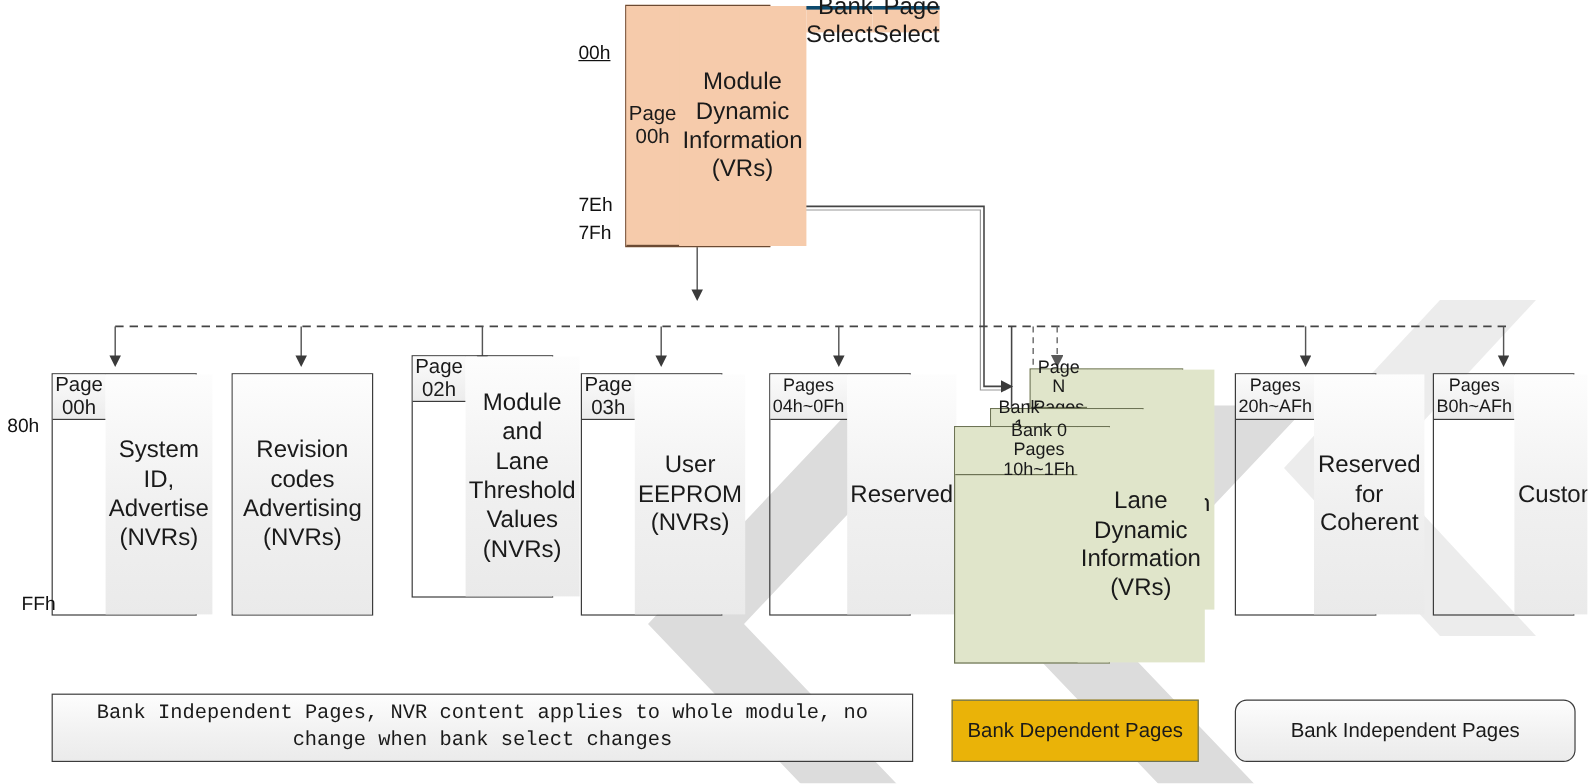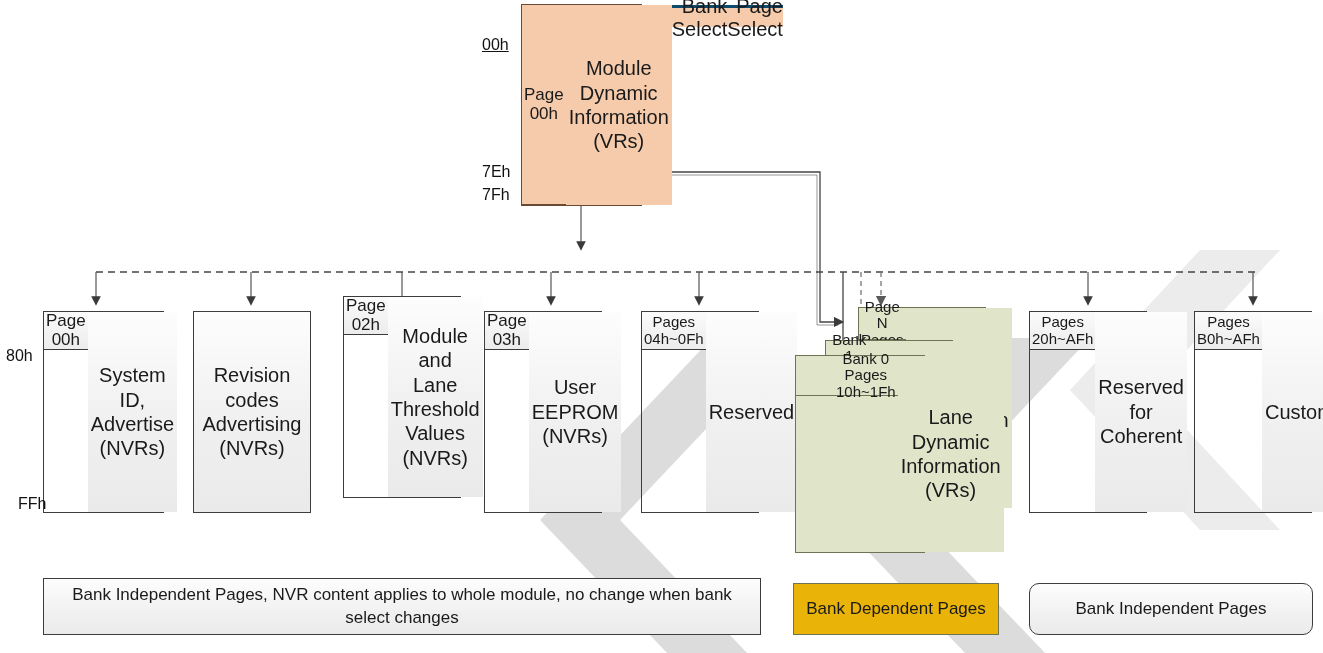--- a/index.html
+++ b/index.html
@@ -280,19 +280,19 @@
 
   <div class="box green" style="left:795px; top:355px; width:130px; height:198px; z-index:4;">
     <div class="hdr f15" style="height:40px;padding-left:40px;">Bank 0 Pages
 10h~1Fh</div>
     <div class="bdy f16">Lane
 Dynamic
 Information
 (VRs)</div>
   </div>
 
-  <div class="legend grey-l f17" style="left:43px; top:578px; width:718px; height:57px;">Bank Independent Pages, NVR content applies to whole module, no change when bank select changes</div>
+  <div class="legend grey-l f17" style="left:43px; top:578px; width:718px; height:57px;font-family:Liberation Mono, monospace;">Bank Independent Pages, NVR content applies to whole module, no change when bank select changes</div>
 
   <div class="legend green-l f17" style="left:793px; top:583px; width:206px; height:52px;">Bank Dependent Pages</div>
 
   <div class="legend grey-l f17" style="left:1029px; top:583px; width:284px; height:52px;border-radius:10px;">Bank Independent Pages</div>
 
 </div>
 
 </body></html>

